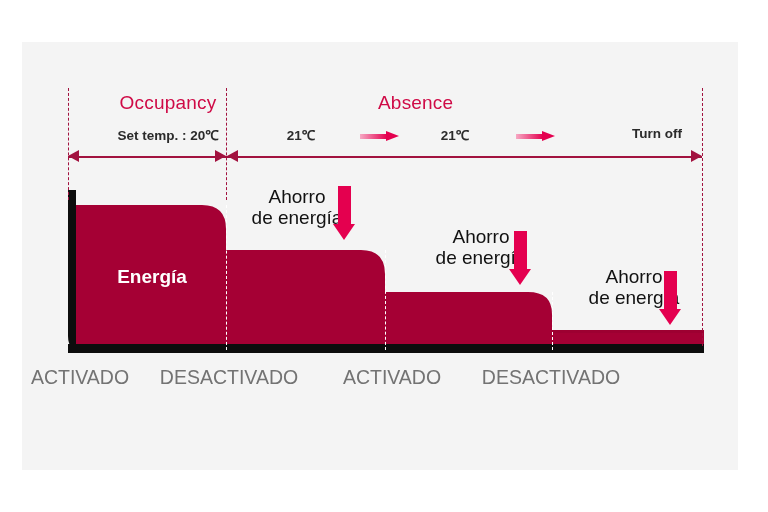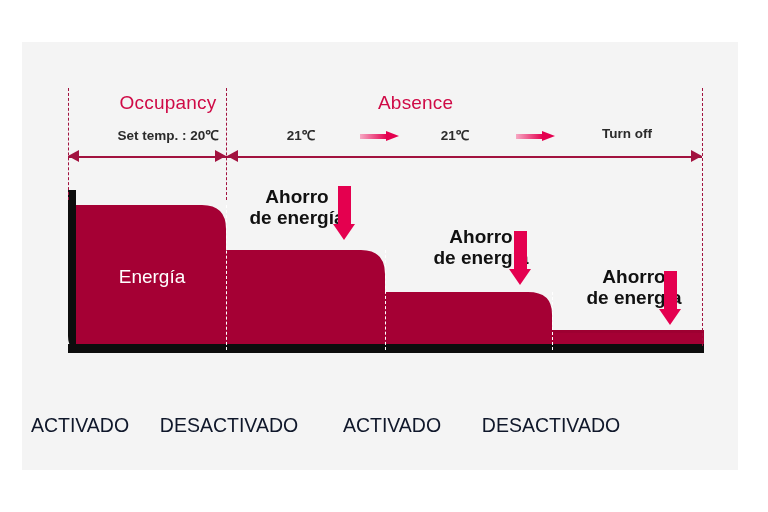--- a/index.html
+++ b/index.html
@@ -46,21 +46,21 @@
   .sub-label {
     position: absolute;
     font-size: 13.5px;
     font-weight: 700;
     color: #2b2b2b;
     white-space: nowrap;
   }
   #sub-setpoint { left: 88px;  top: 126px; width: 160px; text-align: center; }
   #sub-t1       { left: 258px; top: 126px; width: 86px;  text-align: center; }
   #sub-t2       { left: 412px; top: 126px; width: 86px;  text-align: center; }
-  #sub-t3       { left: 572px; top: 126px; width: 110px; text-align: center; }
+  #sub-t3       { left: 572px; top: 126px; width: 110px; text-align: right; }
 
   
   .h-arrow {
     position: absolute;
     top: 131px;
     width: 40px;
     height: 11px;
   }
   #h-arrow-1 { left: 360px; }
   #h-arrow-2 { left: 516px; }
@@ -132,29 +132,29 @@
   #vl-3 { left: 552px; top: 292px; height: 58px; }
 
   
   #energia-label {
     position: absolute;
     left: 96px; top: 266px;
     width: 112px;
     text-align: center;
     color: #ffffff;
     font-size: 19px;
-    font-weight: 400;
+    font-weight: 700;
     white-space: nowrap;
   }
 
   .savings-block {
     position: absolute;
     color: #111111;
     font-size: 19px;
-    font-weight: 700;
+    font-weight: 400;
     line-height: 1.12;
     white-space: nowrap;
   }
   .savings-block .l1 { display: block; text-align: center; }
   .savings-block .l2 { display: block; text-align: center; }
 
   #savings-1 { left: 238px; top: 186px; width: 118px; }
   #savings-2 { left: 422px; top: 226px; width: 118px; }
   #savings-3 { left: 575px; top: 266px; width: 118px; }
 
@@ -174,24 +174,23 @@
   }
   #darrow-1 { left: 333px; top: 186px; }
   #darrow-2 { left: 509px; top: 231px; }
   #darrow-3 { left: 659px; top: 271px; }
 
   
   .state-label {
     position: absolute;
     top: 366px;
     font-size: 19.5px;
-    color: #0f172a;
+    color: #737373;
     white-space: nowrap;
     text-align: center;
-    margin-top: 48px;
   }
   #state-1 { left: 12px;  width: 136px; }
   #state-2 { left: 144px; width: 170px; }
   #state-3 { left: 322px; width: 140px; }
   #state-4 { left: 462px; width: 178px; }
 </style>
 </head>
 <body>
 
 <div id="stage">

